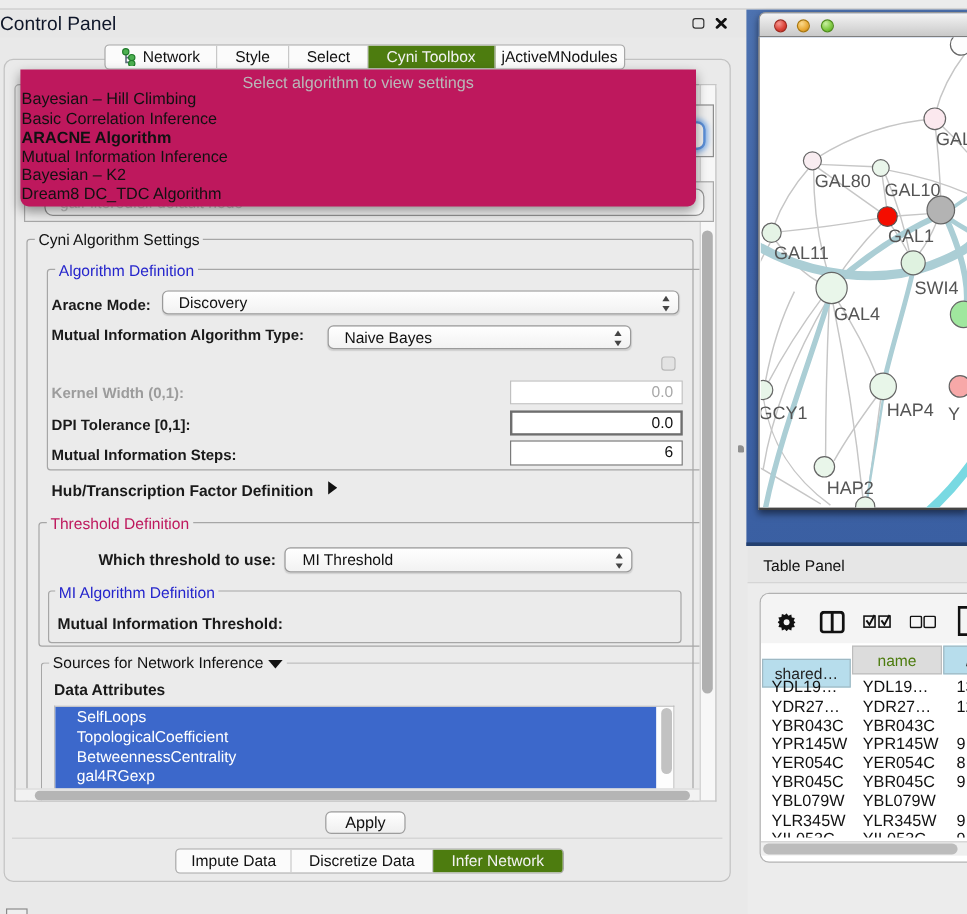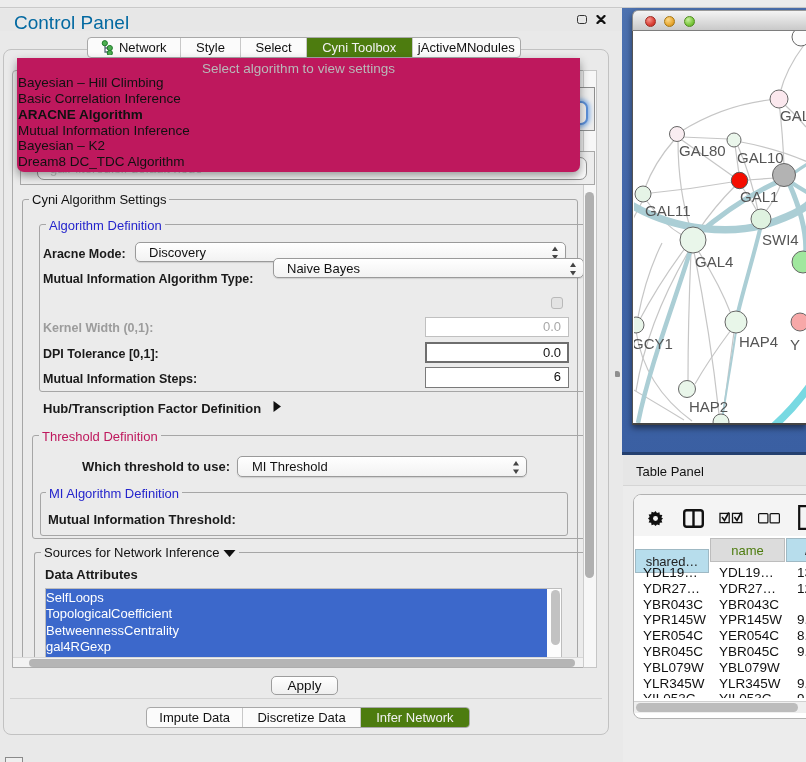--- a/index.html
+++ b/index.html
@@ -19,21 +19,21 @@
             display:flex; align-items:center; font-size:13px; color:#111; overflow:hidden; }
   .tabbar .tb { padding:0 12px; height:100%; display:flex; align-items:center; border-right:1px solid #c8c8c8; }
   .tabbar .tb:last-child { border-right:none; }
   .tabbar .sel { background:#4d7c0f; color:#f2f2f2; }
 </style>
 </head>
 <body>
 
 <div class="abs" style="left:0;top:0;width:806px;height:8px;background:#ECECEC;border-bottom:1px solid #C9C9C9"></div>
 <div class="abs" style="left:0;top:9px;width:623px;height:22px;background:#E7E7E7"></div>
-<div class="abs" style="left:14px;top:12px;font-size:19px;color:#0369a1">Control Panel</div>
+<div class="abs" style="left:0;top:12px;font-size:16px;color:#0f172a">Control Panel</div>
 
 <div class="abs" style="left:577px;top:15px;width:10px;height:9px;border:1.5px solid #333;border-radius:2.5px"></div>
 <svg class="abs" style="left:596px;top:15px" width="10" height="9" viewBox="0 0 10 9">
  <path d="M1.5 1 L8.5 8 M8.5 1 L1.5 8" stroke="#111" stroke-width="2.3" stroke-linecap="round"></path>
 </svg>
 
 <div class="abs" style="left:3px;top:49px;width:606px;height:686px;background:#EAEAEA;border:1px solid #C2C2C2;border-radius:8px"></div>
 
 <div class="tabbar" style="left:87px;top:37px;width:434px;height:21px">
   <div class="tb" style="width:93px;justify-content:center;padding:0">
@@ -60,21 +60,21 @@
   <div class="grplbl" style="left:33px;top:147px;color:#2525cc">Algorithm Definition</div>
 
   <div class="lbl" style="position:absolute;left:30px;top:176px">Aracne Mode:</div>
   <div class="combo" style="left:122px;top:171px;width:431px;height:20px;line-height:19px"><span style="padding-left:13px">Discovery</span>
     <svg class="ar" width="8" height="20" viewBox="0 0 8 20">
           <path d="M4 3.5 L7 8 L1 8 Z" fill="#444"></path>
           <path d="M4 16.5 L7 12 L1 12 Z" fill="#444"></path>
         </svg></div>
 
   <div class="lbl" style="position:absolute;left:30px;top:201px">Mutual Information Algorithm Type:</div>
-  <div class="combo" style="left:260px;top:187px;width:311px;height:20px;line-height:19px"><span style="padding-left:13px">Naive Bayes</span>
+  <div class="combo" style="left:260px;top:200px;width:253px;height:20px;line-height:19px"><span style="padding-left:13px">Naive Bayes</span>
     <svg class="ar" width="8" height="20" viewBox="0 0 8 20">
           <path d="M4 3.5 L7 8 L1 8 Z" fill="#444"></path>
           <path d="M4 16.5 L7 12 L1 12 Z" fill="#444"></path>
         </svg></div>
 
   <div class="abs" style="left:538px;top:226px;width:12px;height:12px;border:1px solid #b9b9b9;border-radius:3px;background:#e3e3e3"></div>
 
   <div class="lbl dis" style="position:absolute;left:30px;top:250px">Kernel Width (0,1):</div>
   <div class="fld" style="left:412px;top:246px;width:144px;height:20px;border:1px solid #c0c0c0;color:#a8a8a8;line-height:18px;padding-right:7px">0.0</div>
 
@@ -105,21 +105,21 @@
   <div class="lbl" style="position:absolute;left:35px;top:441px;font-size:13px">Mutual Information Threshold:</div>
 
   <div class="grp" style="left:21px;top:481px;width:552px;height:117px;border-bottom:none;border-radius:3px 3px 0 0"></div>
   <div class="grplbl" style="left:28px;top:474px;color:#111">Sources for Network Inference <svg width="13" height="9" viewBox="0 0 13 9" style="vertical-align:-1px">
           <path d="M0.5 1 L12.5 1 L6.5 8 Z" fill="#111"></path>
         </svg></div>
 
   <div class="lbl" style="position:absolute;left:32px;top:496px;font-size:13px">Data Attributes</div>
 
   <div class="abs" style="left:32px;top:517px;width:517px;height:71px;background:#fff;border:1px solid #bdbdbd;border-bottom:none;overflow:hidden">
-    <div class="abs" style="left:0;top:0;width:501px;height:71px;background:#3c68cb;color:#fff;font-size:13px;line-height:16.4px;padding:1px 0 0 0">
+    <div class="abs" style="left:0;top:0;width:501px;height:71px;background:#3c68cb;color:#fff;font-size:13px;line-height:16.4px;padding:1px 0 0 18px">
       SelfLoops<br>TopologicalCoefficient<br>BetweennessCentrality<br>gal4RGexp
     </div>
     <div class="abs" style="left:501px;top:0;width:16px;height:71px;background:#fdfdfd"></div>
     <div class="abs" style="left:505px;top:1px;width:9px;height:55px;background:#c2c2c2;border-radius:5px"></div>
   </div>
 
   <div class="abs" style="left:0;top:586px;width:585px;height:12px;background:#f2f2f2;border-top:1px solid #d8d8d8"></div>
   <div class="abs" style="left:16px;top:588px;width:546px;height:8px;background:#b5b5b5;border-radius:4px"></div>
   <div class="abs" style="left:572px;top:586px;width:13px;height:12px;background:#fff"></div>
  </div>

